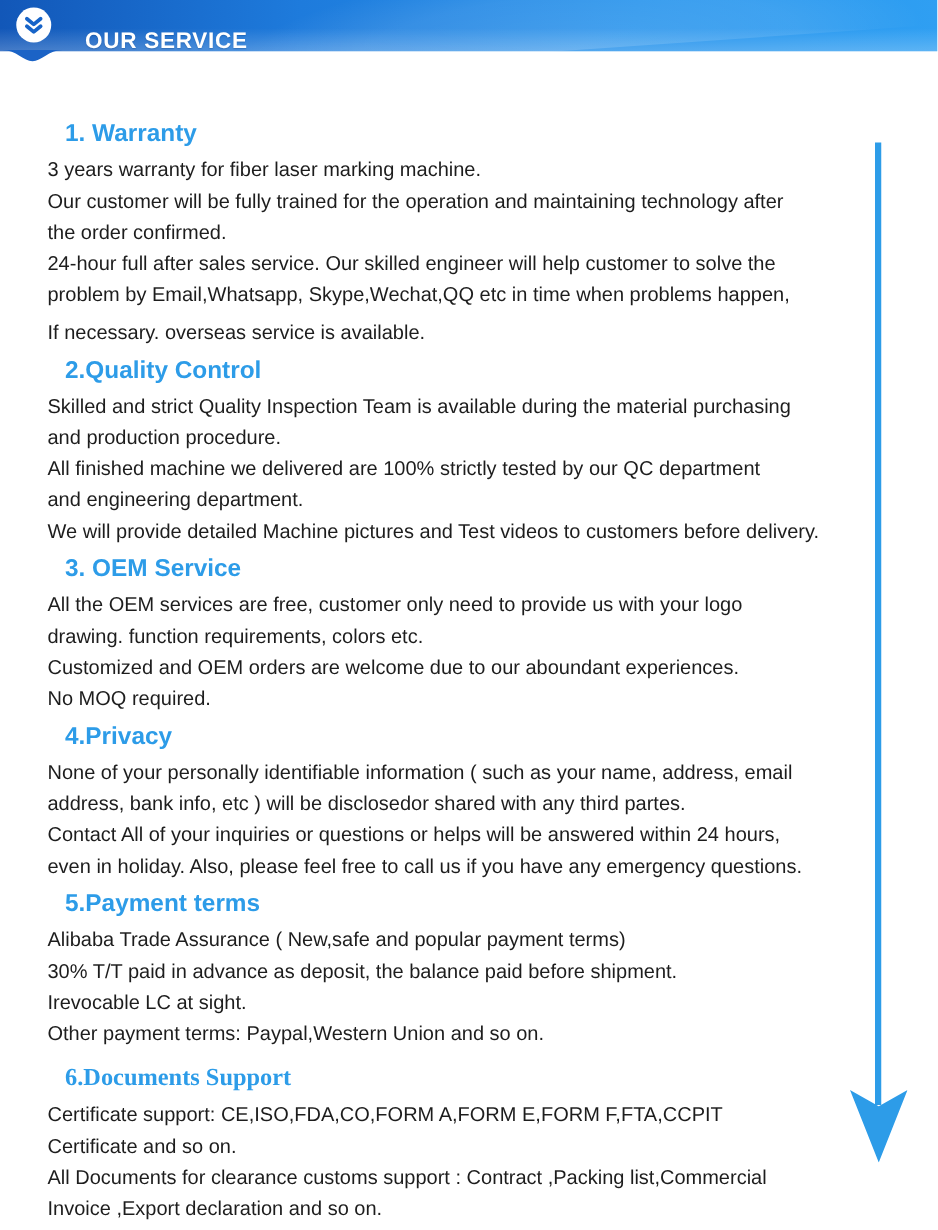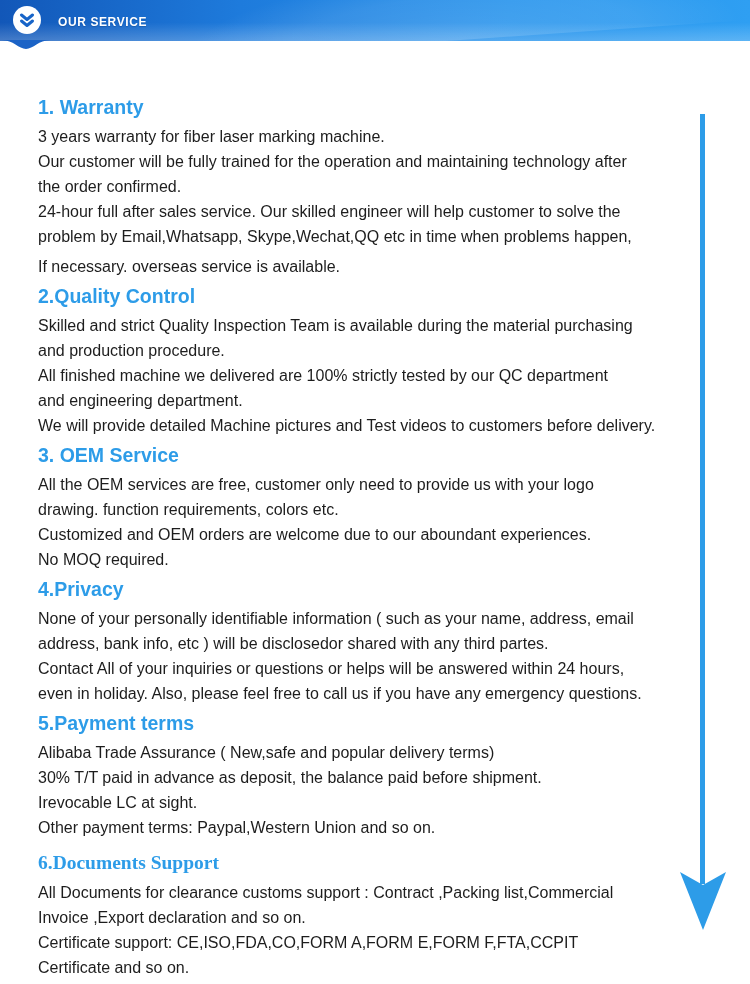--- a/index.html
+++ b/index.html
@@ -50,43 +50,43 @@
     border-radius: 50%;
     display: flex;
     align-items: center;
     justify-content: center;
     z-index: 2;
   }
   .badge svg { display: block; }
   .topbar-title {
     position: absolute;
     left: 56px; top: 0;
-    margin: 2px;
+    margin: 12px;
     line-height: 41px;
-    font-size: 12px;
+    font-size: 18px;
     font-weight: bold;
     letter-spacing: 0.6px;
     color: #ffffff;
     text-shadow: 0 1px 1px rgba(0,40,90,0.25);
     z-index: 2;
   }
   .topbar-tail {
     position: absolute;
     left: 2px; top: 40px;
     z-index: 1;
     display: block;
   }
 
   
   .content {
     position: relative;
     padding: 49px 60px 0 38px;
   }
   .svc-heading {
-    margin: 6px 0 6px 0;
+    margin: 6px 0 6px 14px;
     font-size: 19.5px;
     line-height: 22px;
     font-weight: bold;
     color: var(--accent);
   }
   .svc-text {
     margin: 0;
     font-size: 16px;
     line-height: 25px;
     color: var(--text);
@@ -159,32 +159,32 @@
   <section class="svc">
     <h2 class="svc-heading">4.Privacy</h2>
   <p class="svc-text">None of your personally identifiable information ( such as your name, address, email
 address, bank info, etc ) will be disclosedor shared with any third partes.</p>
           <p class="svc-text">Contact All of your inquiries or questions or helps will be answered within 24 hours,
 even in holiday. Also, please feel free to call us if you have any emergency questions.</p>
         </section>
 
   <section class="svc">
     <h2 class="svc-heading">5.Payment terms</h2>
-  <p class="svc-text">Alibaba Trade Assurance ( New,safe and popular delivery terms)</p>
+  <p class="svc-text">Alibaba Trade Assurance ( New,safe and popular payment terms)</p>
           <p class="svc-text">30% T/T paid in advance as deposit, the balance paid before shipment.</p>
           <p class="svc-text">Irevocable LC at sight.</p>
           <p class="svc-text">Other payment terms: Paypal,Western Union and so on.</p>
         </section>
 
   <section class="svc">
     <h2 class="svc-heading">6.Documents Support</h2>
-  <p class="svc-text">All Documents for clearance customs support : Contract ,Packing list,Commercial
+  <p class="svc-text">Certificate support: CE,ISO,FDA,CO,FORM A,FORM E,FORM F,FTA,CCPIT
+Certificate and so on.</p>
+          <p class="svc-text">All Documents for clearance customs support : Contract ,Packing list,Commercial
 Invoice ,Export declaration and so on.</p>
-          <p class="svc-text">Certificate support: CE,ISO,FDA,CO,FORM A,FORM E,FORM F,FTA,CCPIT
-Certificate and so on.</p>
         </section>
 </div>
   </main>
 
   <div class="side-arrow-line"></div>
   <svg class="side-arrow-head" width="46" height="58" viewBox="0 0 46 58" aria-hidden="true">
     <polygon points="0,0 23,58 46,0 23,13" fill="#2d9ce8"></polygon>
   </svg>
 
 </div>

